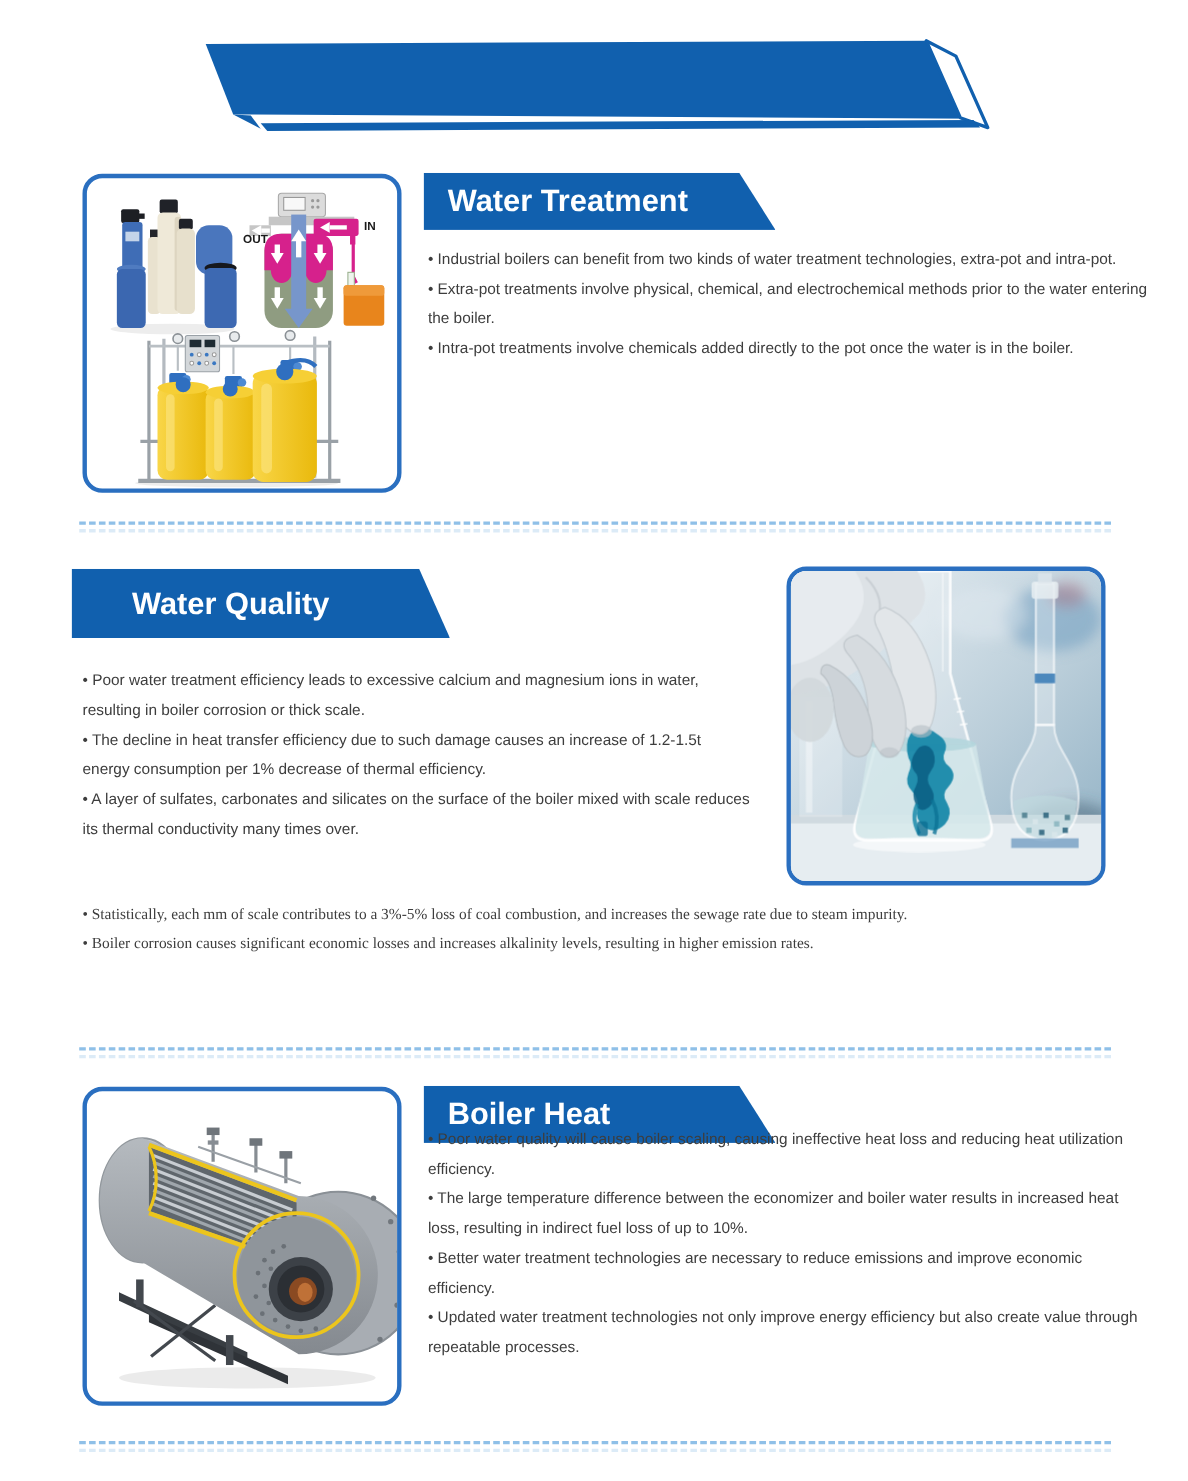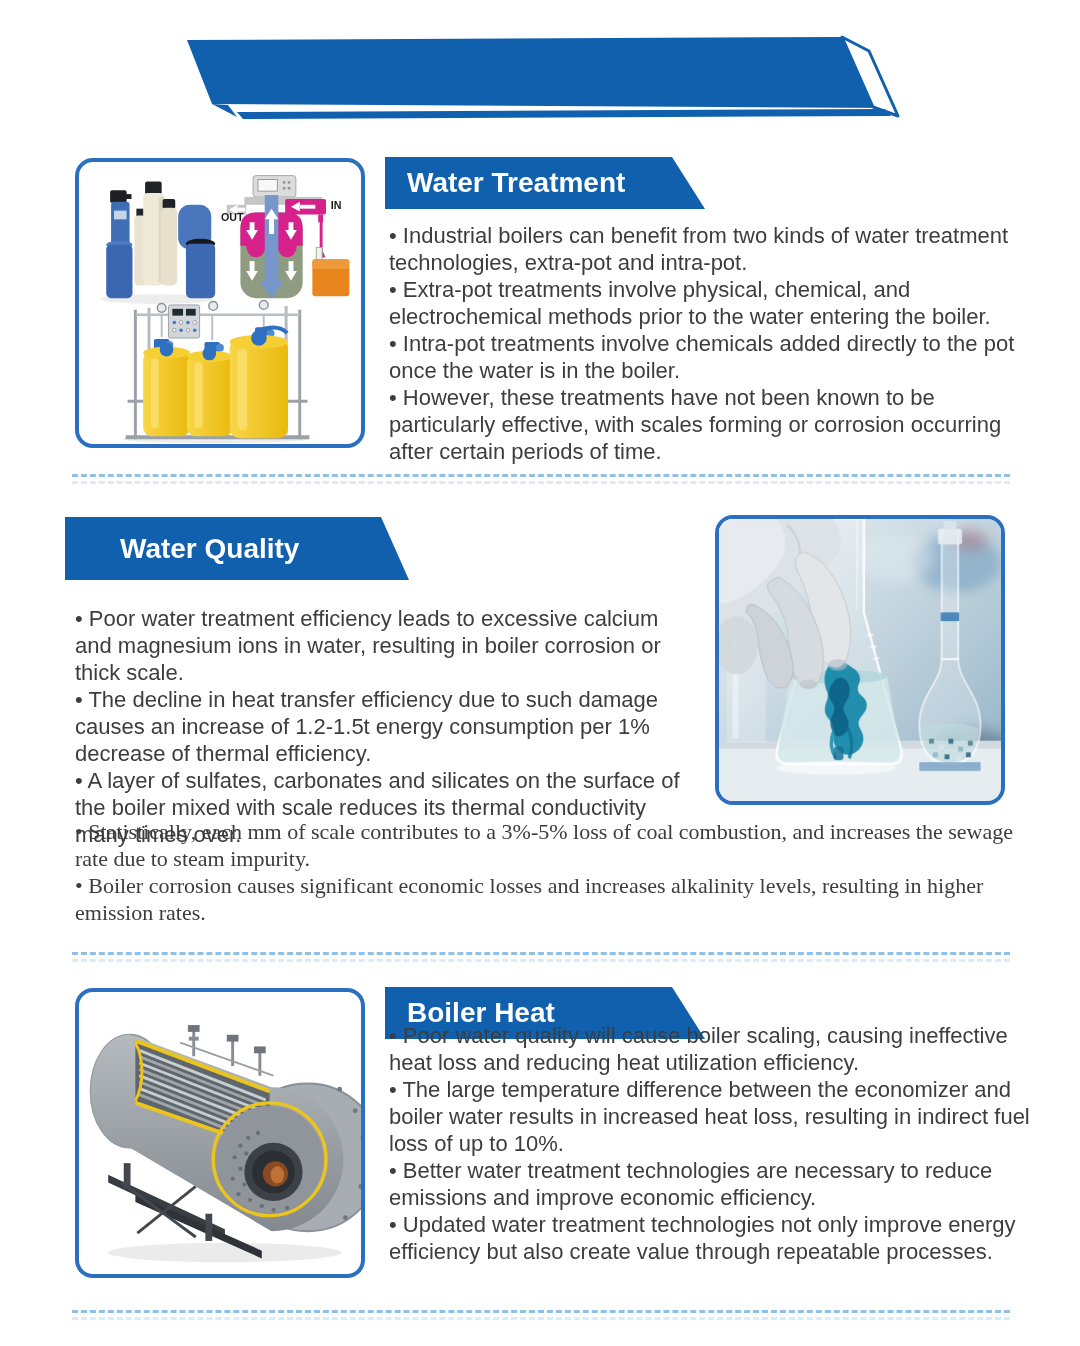--- a/index.html
+++ b/index.html
@@ -26,21 +26,21 @@
   .banner-wt{left:385px;top:157px;width:320px;height:52px;
     clip-path:polygon(0 0,287px 0,320px 100%,0 100%);}
   .banner-wt .banner-label{left:22px;text-align:center;}
   .banner-wq{left:65px;top:517px;width:344px;height:63px;
     clip-path:polygon(0 0,316px 0,344px 100%,0 100%);}
   .banner-wq .banner-label{left:55px;}
   .banner-bh{left:385px;top:987px;width:320px;height:52px;
     clip-path:polygon(0 0,287px 0,320px 100%,0 100%);}
   .banner-bh .banner-label{left:22px;}
   
-  .bullets{position:absolute;color:#3d3d3d;font-size:22px;line-height:27px;}
+  .bullets{position:absolute;color:#3d3d3d;font-size:14px;line-height:27px;}
   .bullets .bullet{margin:0;}
   .bullets-wt{left:389px;top:222px;width:655px;}
   .bullets-wq{left:75px;top:588px;width:608px;margin-top:17px;}
   .bullets-wq-full{left:75px;top:818px;width:950px;font-family:Liberation Serif, serif;}
   .bullets-bh{left:389px;top:1022px;width:655px;}
   
   .img-card{
     position:absolute;width:290px;height:290px;box-sizing:border-box;
     border:4px solid #2a6fc0;border-radius:18px;background:#ffffff;overflow:hidden;
   }
@@ -194,21 +194,20 @@
   </div>
 
   <div class="banner banner-wt">
     <span class="banner-label">Water Treatment</span>
   </div>
 
   <div class="bullets bullets-wt">
     <div class="bullet">• Industrial boilers can benefit from two kinds of water treatment technologies, extra-pot and intra-pot.</div>
     <div class="bullet">• Extra-pot treatments involve physical, chemical, and electrochemical methods prior to the water entering the boiler.</div>
     <div class="bullet">• Intra-pot treatments involve chemicals added directly to the pot once the water is in the boiler.</div>
-    <div class="bullet">• However, these treatments have not been known to be particularly effective, with scales forming or corrosion occurring after certain periods of time.</div>
   </div>
 
   <div class="divider div-1">
     <div class="dash-main"></div>
       <div class="dash-echo"></div>
   </div>
 
   <div class="banner banner-wq">
     <span class="banner-label">Water Quality</span>
   </div>

